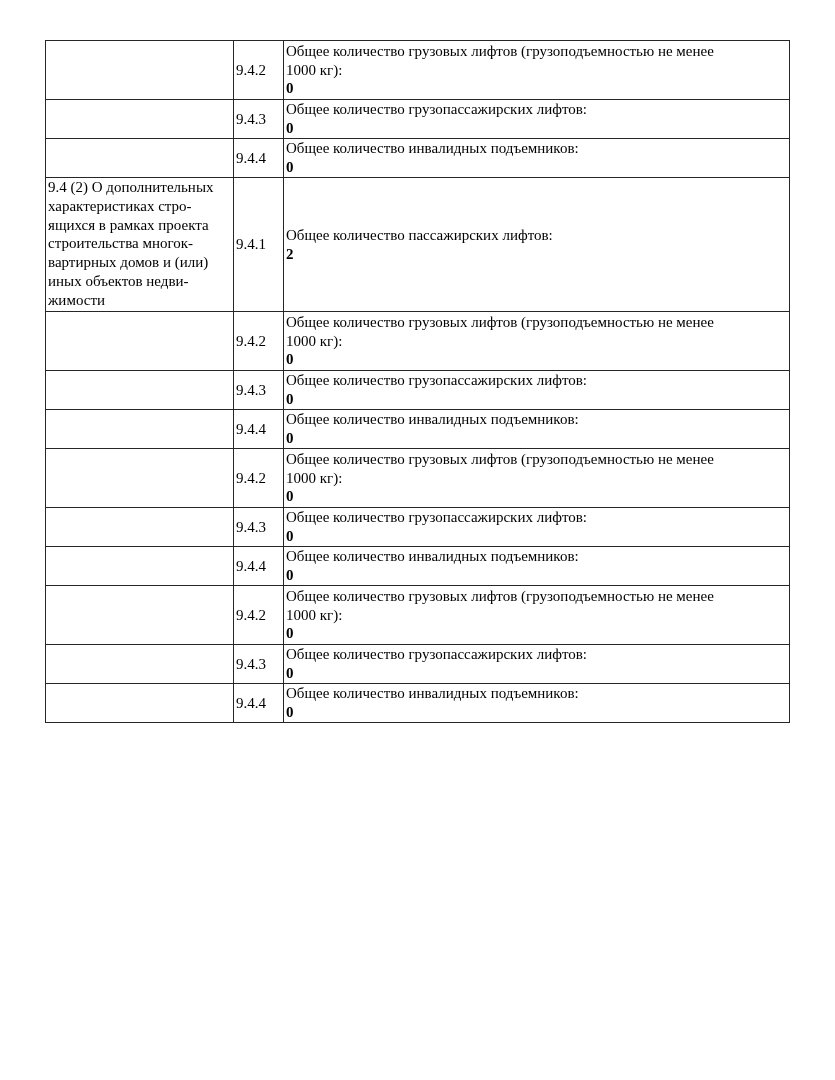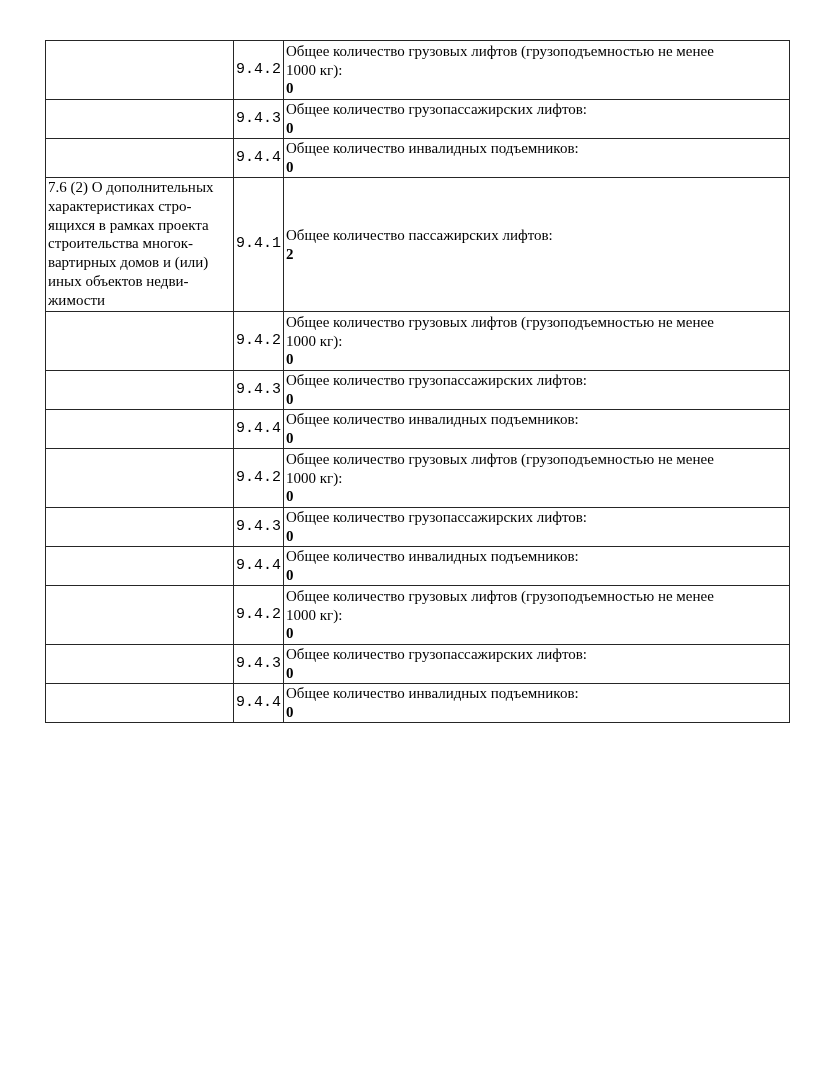--- a/index.html
+++ b/index.html
@@ -31,21 +31,20 @@
     padding: 0 15px 0 2px;
     overflow: hidden;
   }
   .c-sec {
     vertical-align: top;
     white-space: pre-line;
     padding-top: 1px;
   }
   .c-num {
     vertical-align: middle;
-    font-family: Liberation Mono, monospace;
   }
   .c-val {
     vertical-align: middle;
   }
   .lbl {
     white-space: pre-line;
   }
   .val {
     font-weight: bold;
   }
@@ -83,21 +82,21 @@
       </tr>
       <tr class="r2">
         <td class="c-sec"></td>
         <td class="c-num">9.4.4</td>
         <td class="c-val">
           <div class="lbl">Общее количество инвалидных подъемников:</div>
           <div class="val">0</div>
         </td>
       </tr>
       <tr class="rsec">
-        <td class="c-sec">7.6 (2) О дополнительных
+        <td class="c-sec">9.4 (2) О дополнительных
 характеристиках стро-
 ящихся в рамках проекта
 строительства многок-
 вартирных домов и (или)
 иных объектов недви-
 жимости</td>
         <td class="c-num">9.4.1</td>
         <td class="c-val">
           <div class="lbl">Общее количество пассажирских лифтов:</div>
           <div class="val">2</div>

